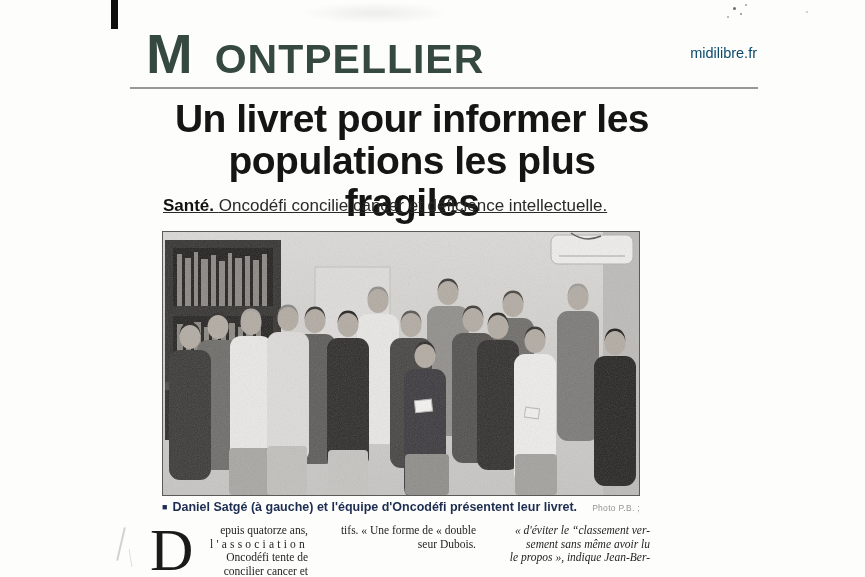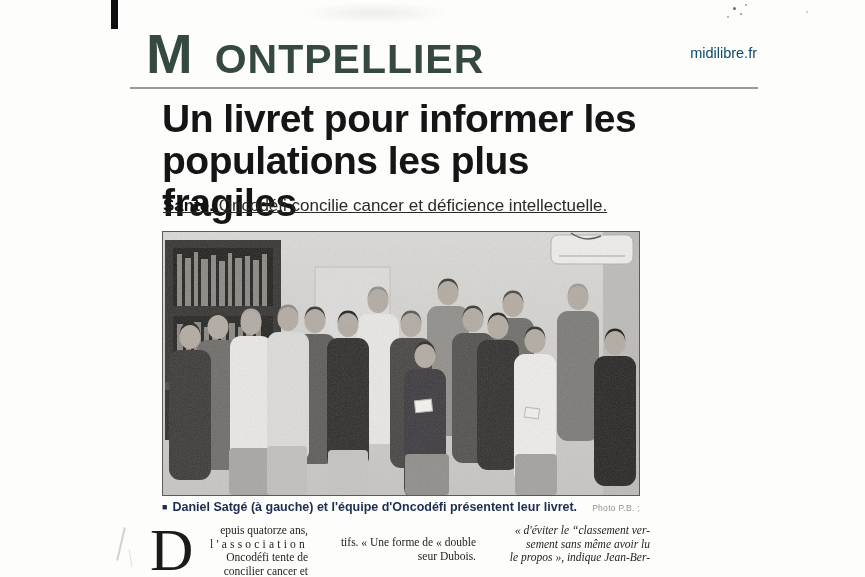--- a/index.html
+++ b/index.html
@@ -25,42 +25,42 @@
   
   .section-title { position:absolute; left:146px; top:26px; color:#35493f; font-weight:700; white-space:nowrap; }
   .sec-first { font-size:56px; line-height:56px; letter-spacing:1px; vertical-align:baseline; }
   .sec-rest  { font-size:41px; line-height:41px; letter-spacing:1px;margin-left:21px; }
   .meta { position:absolute; top:45px; right:108px; text-align:left;
     font-size:14.5px; line-height:17.5px; color:#0c4a6e; }
   .rule { position:absolute; left:130px; top:87px; width:628px; height:2px; background:#989895; }
 
   
   .headline { position:absolute; left:162px; top:98px; width:500px;
-    font-size:39px; line-height:42px; font-weight:700; color:#151515; letter-spacing:-0.5px; }
+    font-size:39px; line-height:42px; font-weight:700; color:#151515; letter-spacing:-0.5px;text-align:center; }
   .standfirst { position:absolute; left:163px; top:196px; width:480px;
     font-size:17px; color:#2a2a28;text-decoration:underline; }
   .kicker { font-weight:700; color:#111; }
 
   
   .photo { position:absolute; left:162px; top:231px; width:478px; height:265px;
     border:1px solid #5a5a57; background:#d2d1ce; box-sizing:border-box; }
   .photo svg { display:block; }
 
   
   .caption-row { position:absolute; left:162px; top:500px; width:478px;
     display:flex; align-items:baseline; gap:5px;
     font-size:12.5px; font-weight:700; color:#1d2d52; }
   .caption-bullet { font-size:9px; position:relative; top:-1px; }
   .credit { margin-left:auto; font-size:8.5px; font-weight:400; color:#94948f; letter-spacing:.3px;text-align:right; }
 
   
   .body-cols { position:absolute; left:150px; top:524px; display:flex; gap:16px;
     font-family:"Liberation Serif", serif; font-size:11.5px; line-height:13.5px; color:#232321; }
   .col { width:158px; }
-  .col.mid { width:152px;margin-top:12px; }
+  .col.mid { width:152px; }
   .dropcap { float:left; width:38px; height:54px;
     font-family:"Liberation Serif", serif; font-size:60px; line-height:52px;
     font-weight:400; color:#1a1a1a; }
   .bline { white-space:nowrap; overflow:hidden;text-align:right; }
   .ls { letter-spacing:3.2px; }
   .it { font-style:italic; }
 </style>
 </head>
 <body>
 

